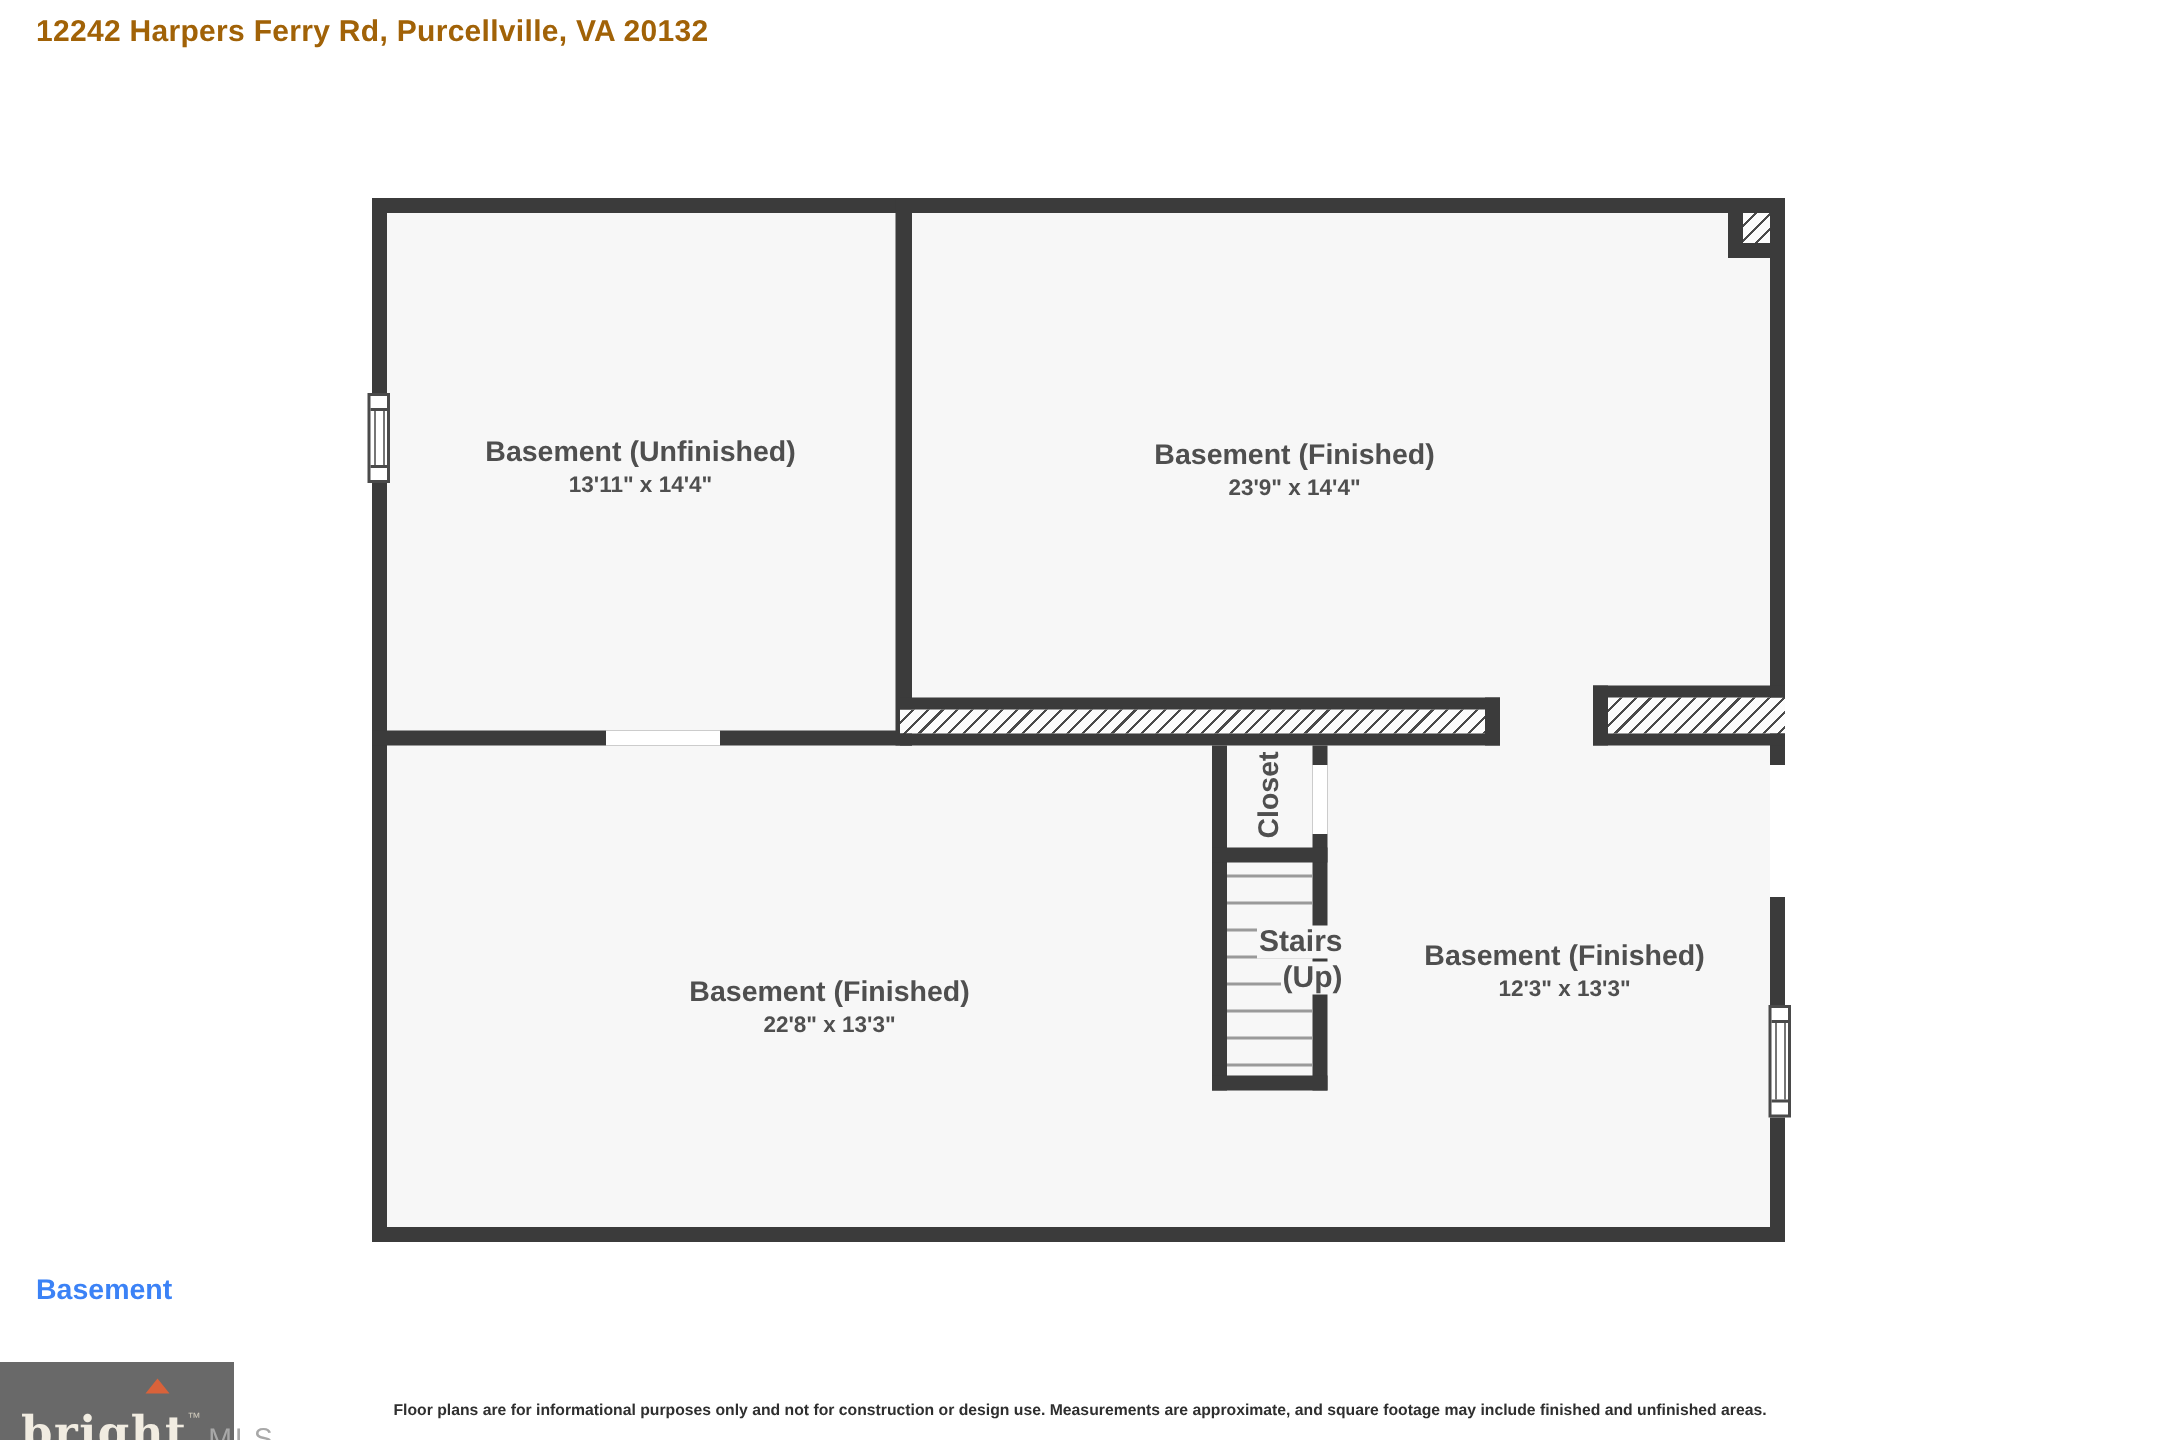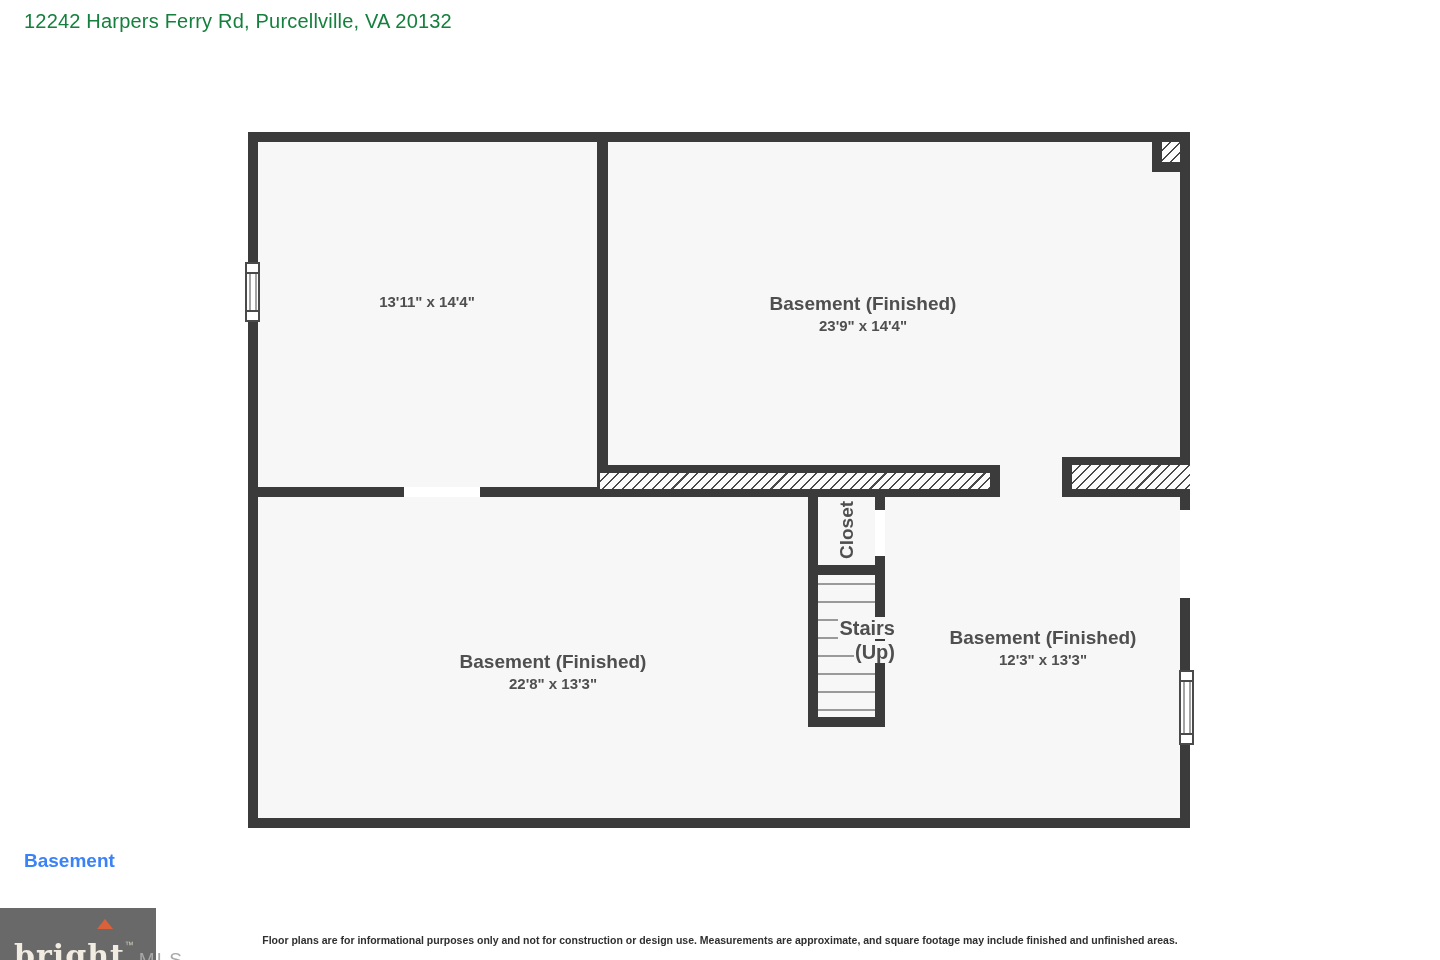--- a/index.html
+++ b/index.html
@@ -2,21 +2,21 @@
 <html><head>
 <meta charset="utf-8">
 <style>
   html,body{margin:0;padding:0;}
   body{
     width:1440px;height:960px;position:relative;background:#ffffff;
     font-family:"Liberation Sans",sans-serif;overflow:hidden;
   }
   .abs{position:absolute;}
   
-  .page-title{left:24px;top:10px;font-size:20px;font-weight:400;color:#15803d;letter-spacing:.2px;}
+  .page-title{left:24px;top:10px;font-size:20px;font-weight:700;color:#a16207;letter-spacing:.2px;}
   .floor-label{left:24px;top:850px;font-size:19px;font-weight:700;color:#3b82f6;}
   .disclaimer{left:0;top:934px;width:1440px;text-align:center;font-size:10.5px;font-weight:700;color:#2f2f2f;}
   .room-label{text-align:center;color:#4f4f4f;line-height:22px;}
   .room-name{font-size:19px;font-weight:700;white-space:nowrap;}
   .room-dims{font-size:15px;font-weight:700;white-space:nowrap;}
   .stairs-label{left:796px;top:616px;width:100px;text-align:right;color:#4f4f4f;
     font-size:20px;font-weight:700;line-height:24px;}
   .stairs-label span{background:#f7f7f7;padding:0 1px;}
   .closet-label{left:847px;top:530px;color:#4f4f4f;font-size:19px;font-weight:700;
     white-space:nowrap;transform:translate(-50%,-50%) rotate(-90deg);}
@@ -91,20 +91,21 @@
   <div class="abs opening" style="left:1180px;top:510px;width:10px;height:88px;"></div>
 
   <div class="abs win" style="left:245px;top:262px;width:15px;height:60px;">
     <div class="win-mid"></div>
   </div>
   <div class="abs win" style="left:1179px;top:670px;width:15px;height:75px;">
     <div class="win-mid"></div>
   </div>
 
   <div class="abs room-label" style="left:277px;top:291px;width:300px;">
+    <div class="room-name">Basement (Unfinished)</div>
     <div class="room-dims">13'11" x 14'4"</div>
   </div>
   <div class="abs room-label" style="left:713px;top:293px;width:300px;">
     <div class="room-name">Basement (Finished)</div>
     <div class="room-dims">23'9" x 14'4"</div>
   </div>
   <div class="abs room-label" style="left:403px;top:651px;width:300px;">
     <div class="room-name">Basement (Finished)</div>
     <div class="room-dims">22'8" x 13'3"</div>
   </div>

